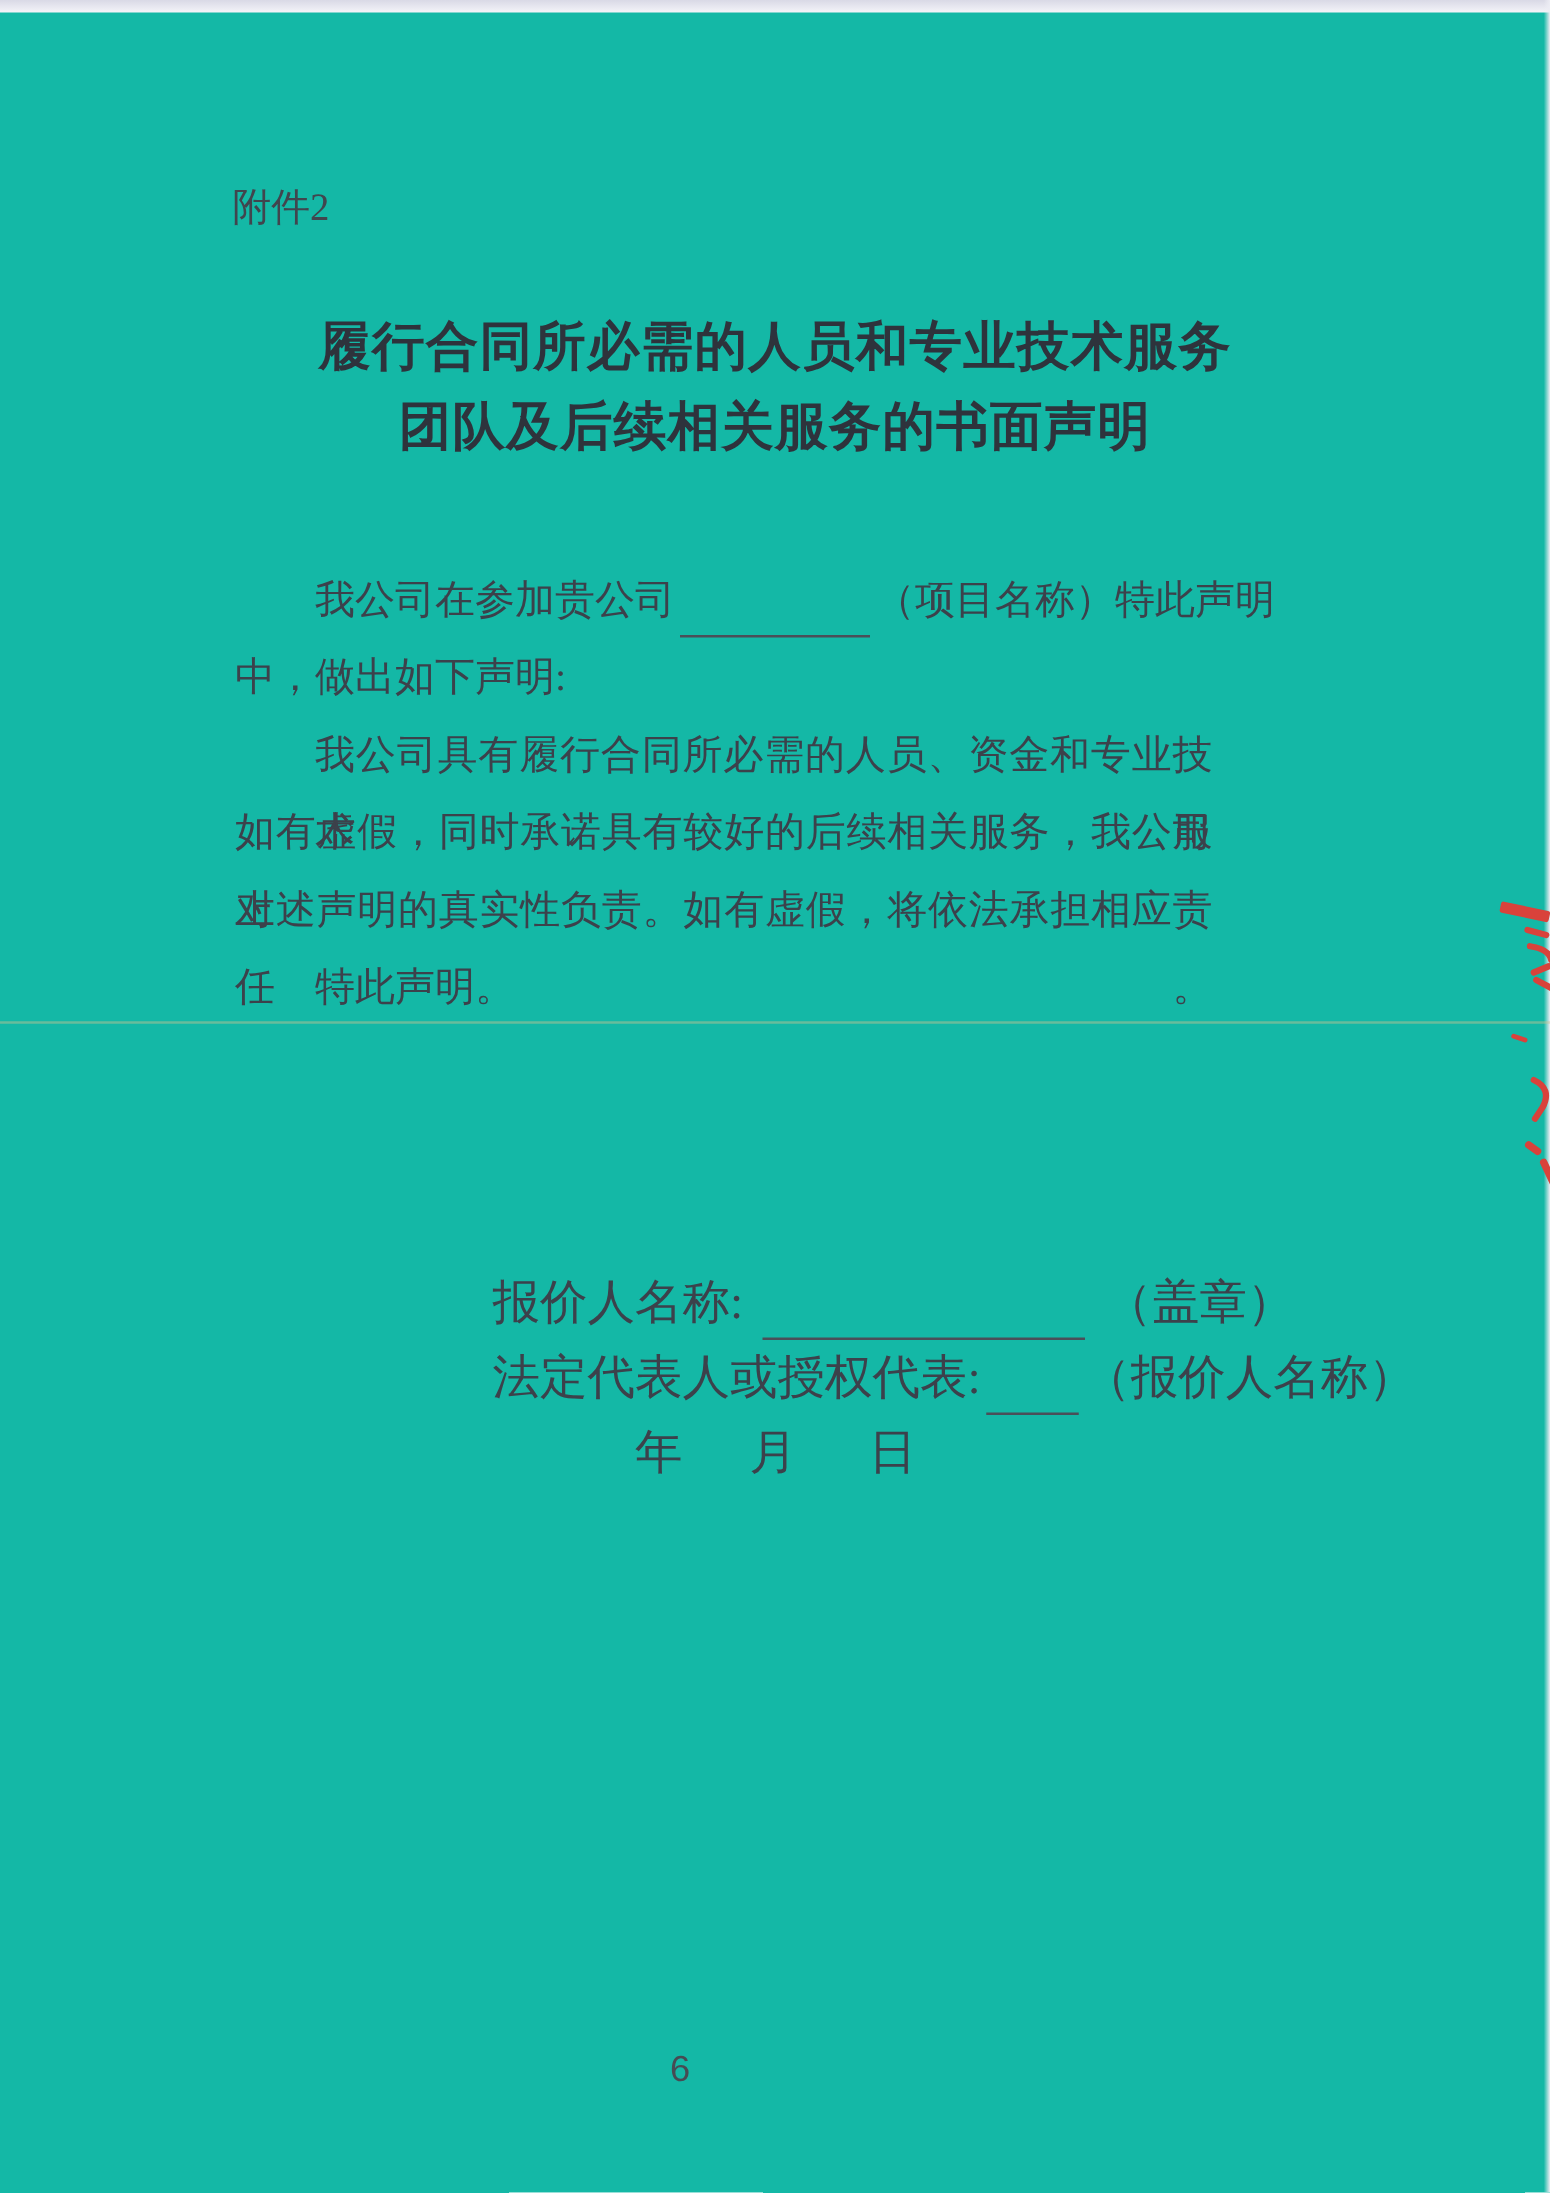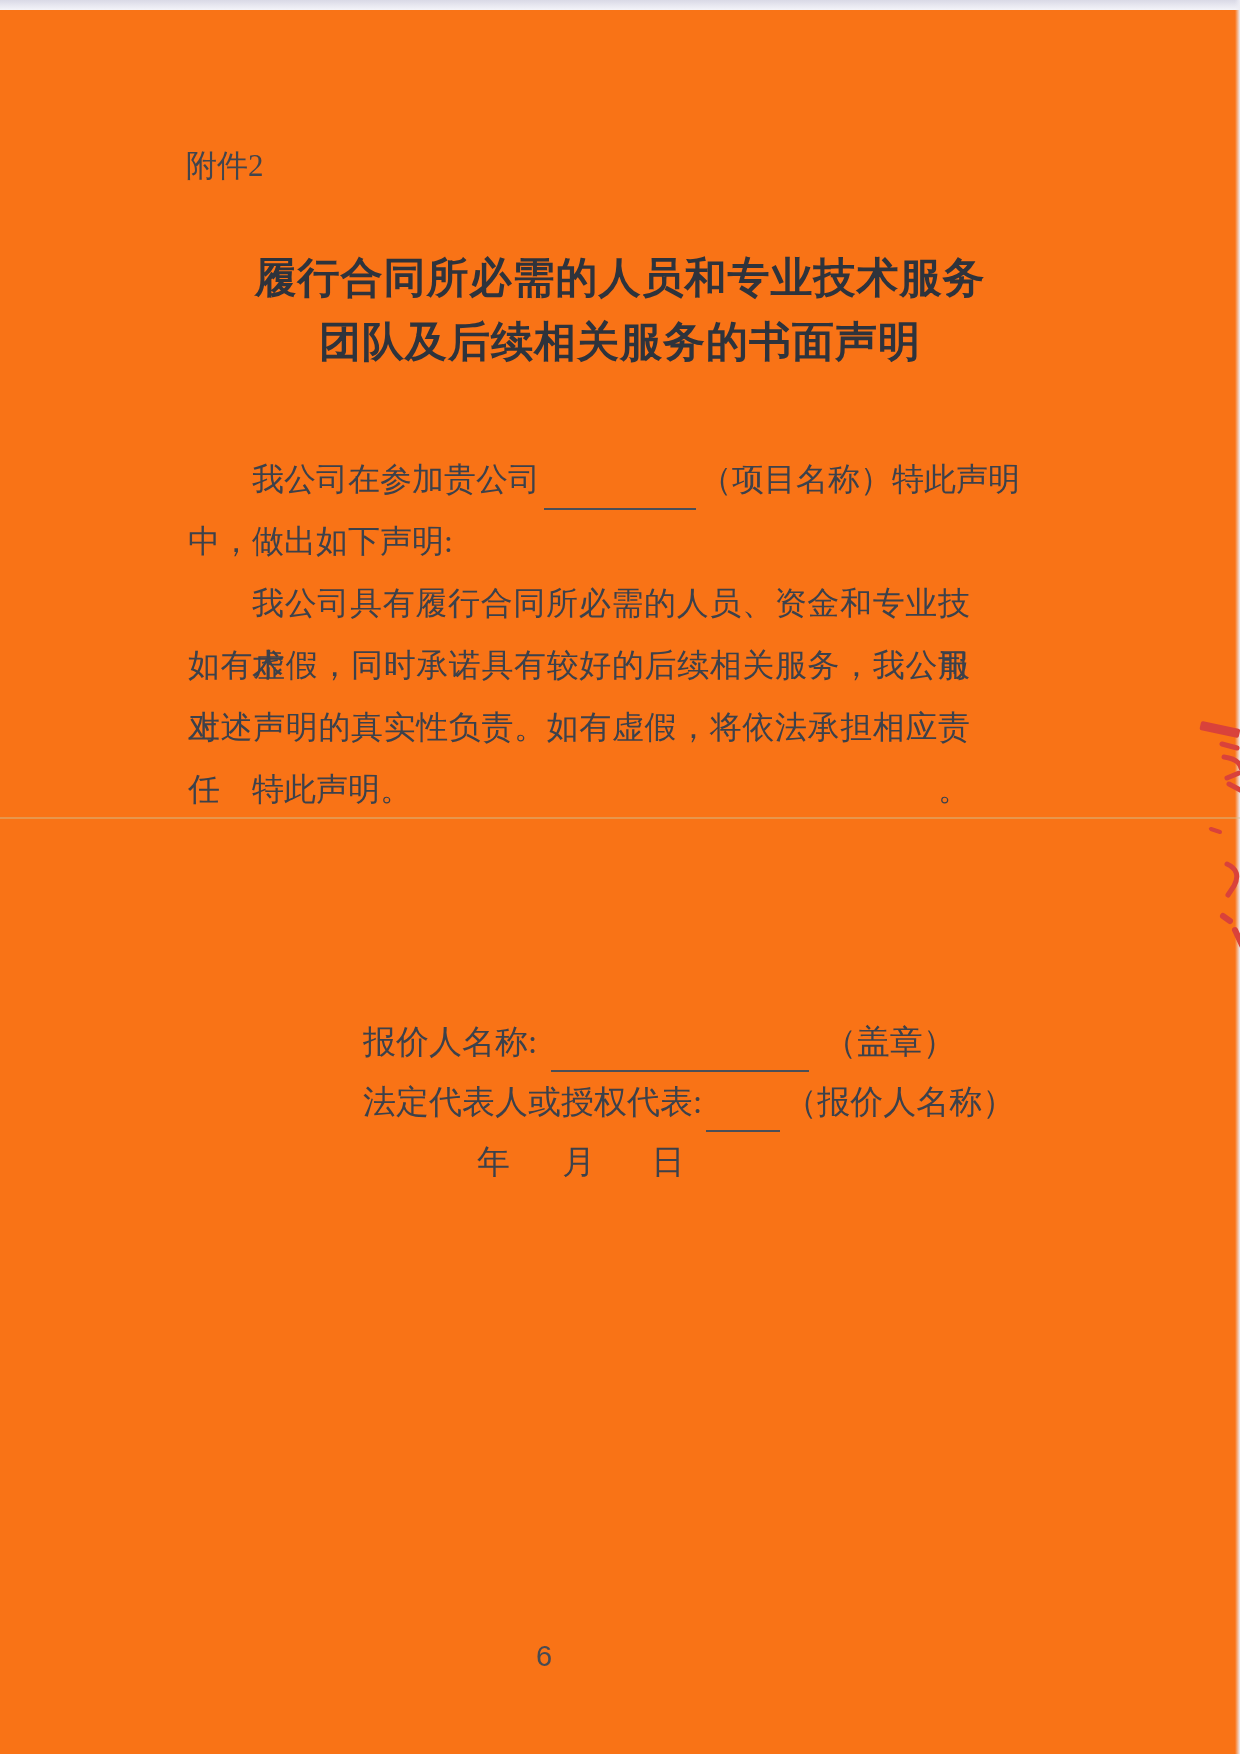--- a/index.html
+++ b/index.html
@@ -1,18 +1,18 @@
 <!DOCTYPE html>
 <html><head>
 <meta charset="utf-8">
 <style>
   html,body { margin:0; padding:0; background:#ffffff; }
   .page {
     position:relative; width:1240px; height:1754px;
-    background:#f97316; overflow:hidden;
+    background:#14b8a6; overflow:hidden;
     font-family:"Liberation Serif","DejaVu Serif",serif;
     color:#3c414b;
   }
   .scan-top-band {
     position:absolute; top:0; left:0; width:100%; height:10px;
     background:linear-gradient(#d9d9e6,#f4f4f9);
   }
   .scan-right-edge {
     position:absolute; top:0; right:0; width:5px; height:100%;
     background:linear-gradient(to left, #ededf4, rgba(255,255,255,0));
@@ -40,22 +40,22 @@
     white-space:normal; text-align:justify; text-align-last:justify;
   }
   .blank {
     display:inline-block; height:1.02em; vertical-align:bottom;
     border-bottom:2px solid #4a4f58;
   }
   .blank.project { width:152px; margin:0 4px; }
   .blank.bidder  { width:258px; margin:0 6px; }
   .blank.rep     { width:74px;  margin:0 4px; }
   .sig-block {
-    position:absolute; left:363px; top:1012px; width:640px;
-    font-size:33px; line-height:60px;
+    position:absolute; left:394px; top:1012px; width:640px;
+    font-size:38px; line-height:60px;
   }
   .sig-line { height:60px; white-space:nowrap; }
   .date-line { padding-left:114px; }
   .date-line .gap1 { margin-left:44px; }
   .date-line .gap2 { margin-left:48px; }
   .page-number {
     position:absolute; left:524px; top:1640px; width:40px;
     text-align:center; font-size:29px; color:#474b53;
     font-family:"Liberation Sans","DejaVu Sans",sans-serif;
   }

